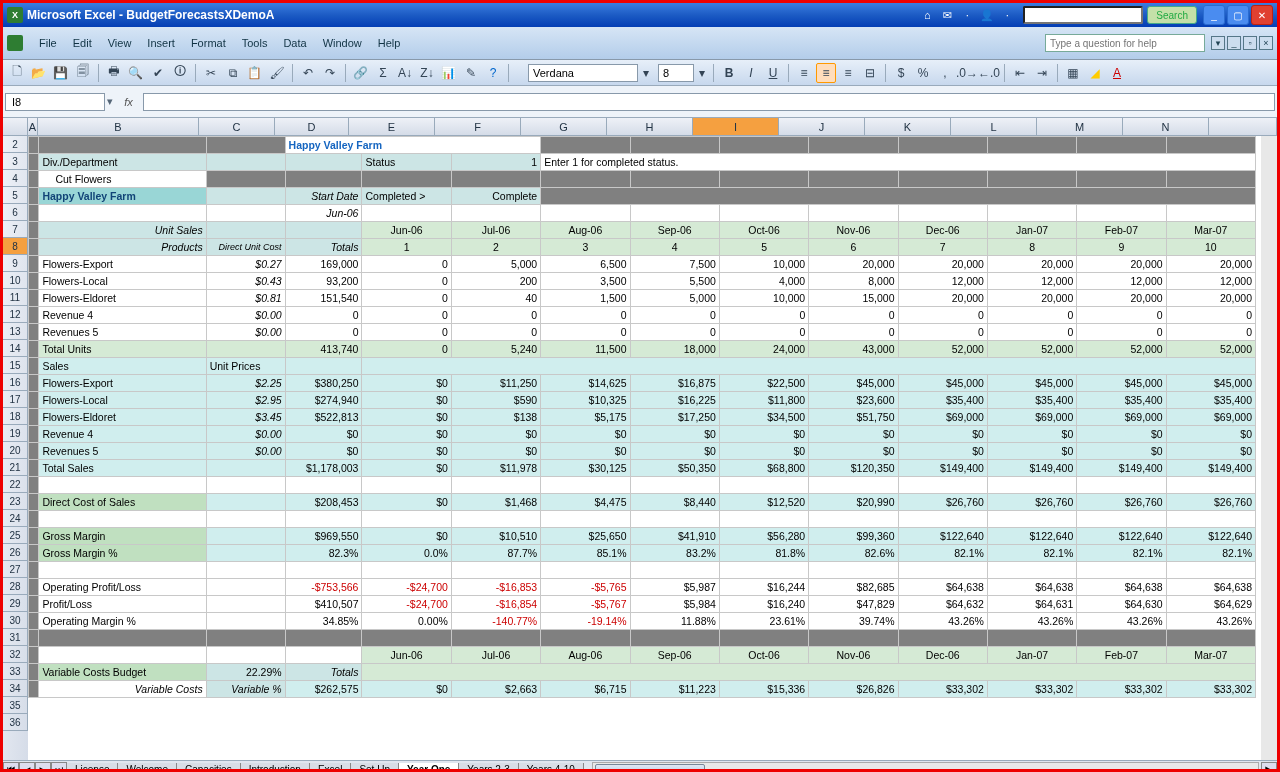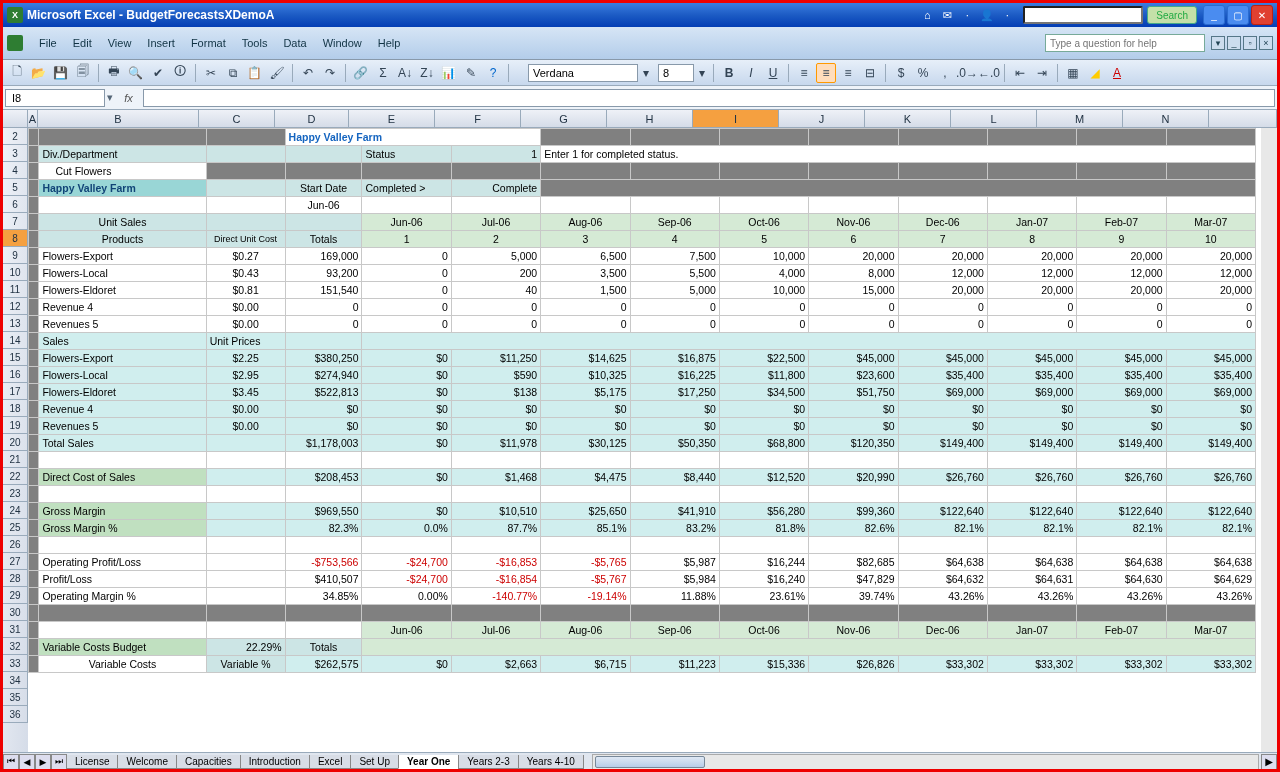--- a/index.html
+++ b/index.html
@@ -23,36 +23,36 @@
 .menu-bar .little-btns div { width:14px; height:14px; border:1px solid #578; font-size:9px; display:flex; align-items:center; justify-content:center; color:#245; background:#cde; }
 .toolbar { background:linear-gradient(to bottom,#e7eff9,#c7d8ed); height:26px; display:flex; align-items:center; padding:2px 4px; gap:2px; border-bottom:1px solid #9ab; }
 .toolbar .tbtn { width:20px; height:20px; display:flex; align-items:center; justify-content:center; font-size:12px; color:#345; border:1px solid transparent; border-radius:2px; }
 .toolbar .sep { width:1px; height:18px; background:#9ab; margin:0 3px; }
 .toolbar .font-name { background:#fff; border:1px solid #89a; height:18px; width:110px; padding:0 4px; font-size:11px; display:flex; align-items:center; }
 .toolbar .font-size { background:#fff; border:1px solid #89a; height:18px; width:36px; padding:0 4px; font-size:11px; display:flex; align-items:center; margin-left:4px; }
 .toolbar .bold { font-weight:bold; }
 .toolbar .ital { font-style:italic; }
 .toolbar .under { text-decoration:underline; }
 .toolbar .align-active { border:1px solid #f90; background:#fdb; }
-.namebox-row { display:flex; height:24px; border-bottom:1px solid #9ab; background:#eef3f9; align-items:center; }
+.namebox-row { display:flex; height:32px; border-bottom:1px solid #9ab; background:#eef3f9; align-items:center; }
 .namebox-row .name-box { width:100px; background:#fff; border:1px solid #89a; height:18px; padding:0 6px; font-size:11px; display:flex; align-items:center; margin-left:2px; }
 .namebox-row .fx-label { width:20px; text-align:center; font-style:italic; color:#555; margin:0 4px; }
 .namebox-row .formula-bar { flex:1; background:#fff; border:1px solid #89a; height:18px; margin-right:2px; }
 .grid-wrap { position:relative; height:642px; overflow:hidden; background:#fff; }
 .col-headers { display:flex; height:18px; background:linear-gradient(to bottom,#eef1f7,#d5dce8); border-bottom:1px solid #9ab; }
 .col-headers div { border-right:1px solid #9ab; text-align:center; font-size:11px; display:flex; align-items:center; justify-content:center; color:#234; }
 .col-headers .selected { background:#f5a040; }
 .grid-body { display:flex; height:624px; }
 .row-headers { width:25px; background:linear-gradient(to bottom right,#eef1f7,#d5dce8); display:flex; flex-direction:column; flex:0 0 25px; }
 .row-headers div { height:17px; border-bottom:1px solid #9ab; border-right:1px solid #9ab; text-align:center; font-size:10px; display:flex; align-items:center; justify-content:center; color:#234; }
 .cells { flex:1; position:relative; overflow:hidden; }
 table.sheet { border-collapse:collapse; table-layout:fixed; width:1228px; }
 table.sheet td { height:17px; border:1px solid #c8c8c8; font-size:10.5px; padding:0 3px; white-space:nowrap; overflow:hidden; font-family:Verdana,sans-serif; }
 td.r { text-align:right; }
-td.c { text-align:center; }
+td.c { text-align:right;font-style:italic; }
 .hdr-gray { background:#808080; }
 .hdr-title { background:#fff; color:#1565c0; font-weight:bold; }
 .hdr-label { background:#cce5e5; }
 .hdr-label2 { background:#99d6d6; font-weight:bold; color:#147; }
 .month-hdr { background:#d5ead5; text-align:center; }
 .aqua-row { background:#d0eeee; }
 .ltgreen { background:#d5ead5; }
 .lbl-green { background:#c0e0c0; }
 .neg { color:#c00; }
 .scroll-row { width:16px; background:#e8e8e8; }
@@ -419,20 +419,36 @@
               <td class=" r">0</td>
               <td class=" r">0</td>
               <td class=" r">0</td>
               <td class=" r">0</td>
               <td class=" r">0</td>
               <td class=" r">0</td>
               <td class=" r">0</td>
             </tr>
             <tr>
               <td class="hdr-gray"></td>
+              <td class="ltgreen">Total Units</td>
+              <td class="ltgreen"></td>
+              <td class="ltgreen r">413,740</td>
+              <td class="ltgreen r">0</td>
+              <td class="ltgreen r">5,240</td>
+              <td class="ltgreen r">11,500</td>
+              <td class="ltgreen r">18,000</td>
+              <td class="ltgreen r">24,000</td>
+              <td class="ltgreen r">43,000</td>
+              <td class="ltgreen r">52,000</td>
+              <td class="ltgreen r">52,000</td>
+              <td class="ltgreen r">52,000</td>
+              <td class="ltgreen r">52,000</td>
+            </tr>
+            <tr>
+              <td class="hdr-gray"></td>
               <td class="aqua-row">Sales</td>
               <td class="aqua-row">Unit Prices</td>
               <td class="aqua-row"></td>
               <td class="aqua-row" colspan="10"></td>
             </tr>
             <tr>
               <td class="hdr-gray"></td>
               <td class="aqua-row">Flowers-Export</td>
               <td class="aqua-row c">$2.25</td>
               <td class="aqua-row r">$380,250</td>

